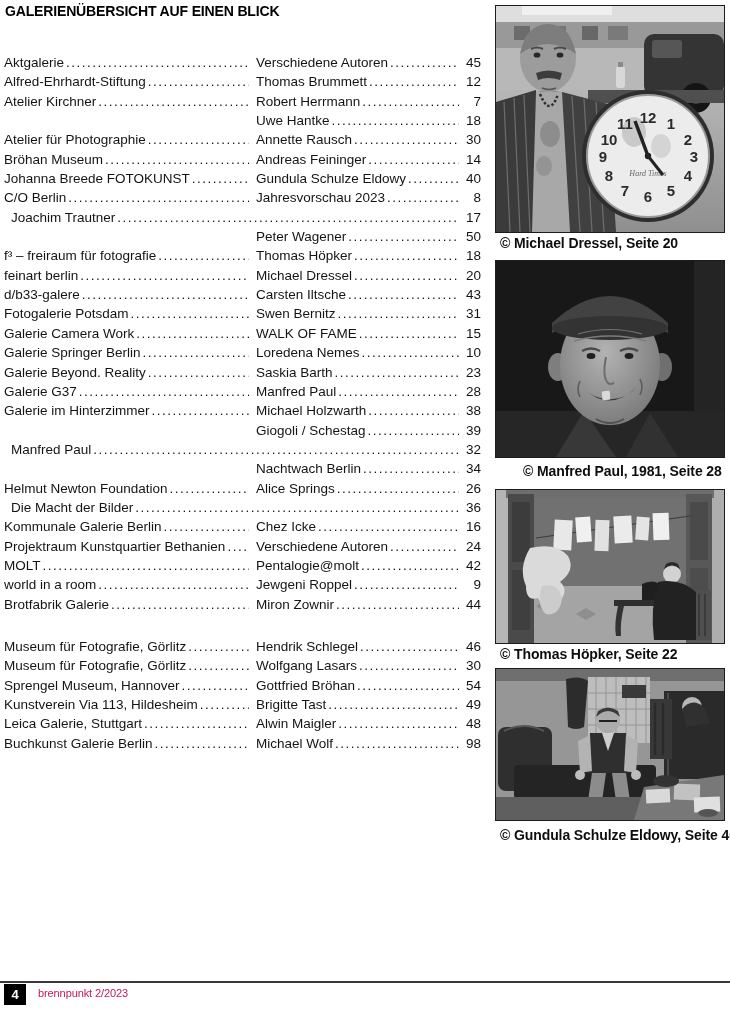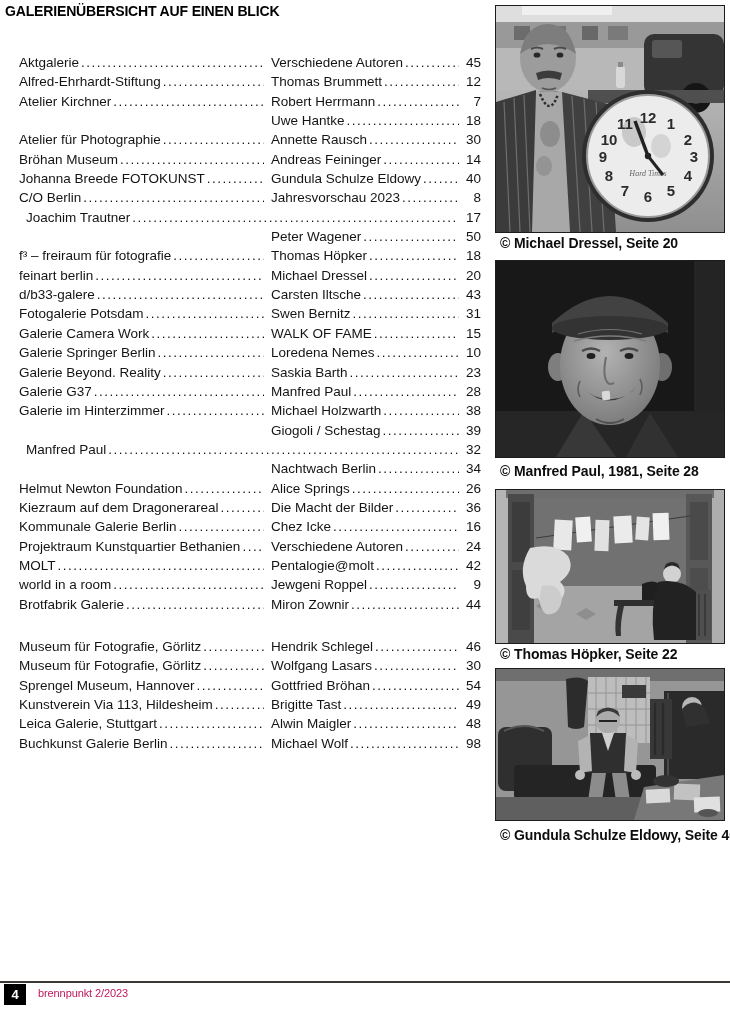--- a/index.html
+++ b/index.html
@@ -8,40 +8,40 @@
     font-family:"Liberation Sans","DejaVu Sans",sans-serif;color:#141414;
     overflow:hidden;
   }
   .page-title{
     position:absolute;left:5px;top:3px;font-size:14.5px;font-weight:bold;
     letter-spacing:-0.2px;color:#000;transform:scaleX(0.97);transform-origin:left top;
     white-space:nowrap;
   }
   
   .toc{position:absolute;left:4px;top:53px;width:477px;}
-  .toc-row{display:flex;height:19.35px;align-items:flex-start;font-size:13.5px;line-height:19.35px;margin-left:15px;}
+  .toc-row{display:flex;height:19.35px;align-items:flex-start;font-size:13.5px;line-height:19.35px;}
   .cell-left{width:245px;min-width:245px;display:flex;overflow:hidden;align-items:baseline;}
   .cell-right{flex:1;display:flex;overflow:hidden;align-items:baseline;padding-left:7px;}
   .toc-label{white-space:nowrap;}
   .leader{flex:1;overflow:hidden;white-space:nowrap;letter-spacing:1.5px;margin-left:2px;color:#141414;}
   .leader::after{content:"....................................................................................";}
   .cell-left.empty .leader::after{content:"";}
   .toc-page{font-weight:normal;min-width:19px;text-align:right;padding-left:3px;white-space:nowrap;}
   .toc-spacer{height:23px;}
   
   .photos{position:absolute;left:495px;top:0;width:232px;height:860px;}
   .photo{position:absolute;left:0;width:230px;border:1px solid #1c1c1c;background:#8a8a8a;box-sizing:border-box;overflow:hidden;}
   .photo svg{display:block;width:100%;height:100%;}
   #photo-1{top:5px;height:228px;}
   #photo-2{top:260px;height:198px;}
   #photo-3{top:489px;height:155px;}
   #photo-4{top:668px;height:153px;}
   .photo-caption{position:absolute;left:5px;font-size:14px;font-weight:bold;letter-spacing:-0.1px;white-space:nowrap;color:#0d0d0d;}
   #caption-1{top:235px;}
-  #caption-2{top:463px;}
+  #caption-2{top:463px;margin-left:23px;}
   #caption-3{top:646px;}
   #caption-4{top:827px;}
   
   .footer-rule{position:absolute;left:0;top:981px;width:730px;height:2px;background:#3b3835;}
   .page-badge{
     position:absolute;left:4px;top:984px;width:22px;height:21px;background:#000;
     color:#fff;font-weight:bold;font-size:13px;display:flex;align-items:center;justify-content:center;
   }
   .footer-issue{position:absolute;left:38px;top:987px;font-size:11px;color:#be185d;letter-spacing:-0.1px;}
 </style>
@@ -290,24 +290,20 @@
       <span class="toc-label">Helmut Newton Foundation</span>
       <span class="leader"></span>
     </div>
     <div class="cell-right">
       <span class="toc-label">Alice Springs</span>
       <span class="leader"></span>
       <span class="toc-page">26</span>
     </div>
   </div>
     <div class="toc-row">
-    <div class="cell-left">
-      <span class="toc-label">Kiezraum auf dem Dragonerareal</span>
-      <span class="leader"></span>
-    </div>
     <div class="cell-right">
       <span class="toc-label">Die Macht der Bilder</span>
       <span class="leader"></span>
       <span class="toc-page">36</span>
     </div>
   </div>
     <div class="toc-row">
     <div class="cell-left">
       <span class="toc-label">Kommunale Galerie Berlin</span>
       <span class="leader"></span>

